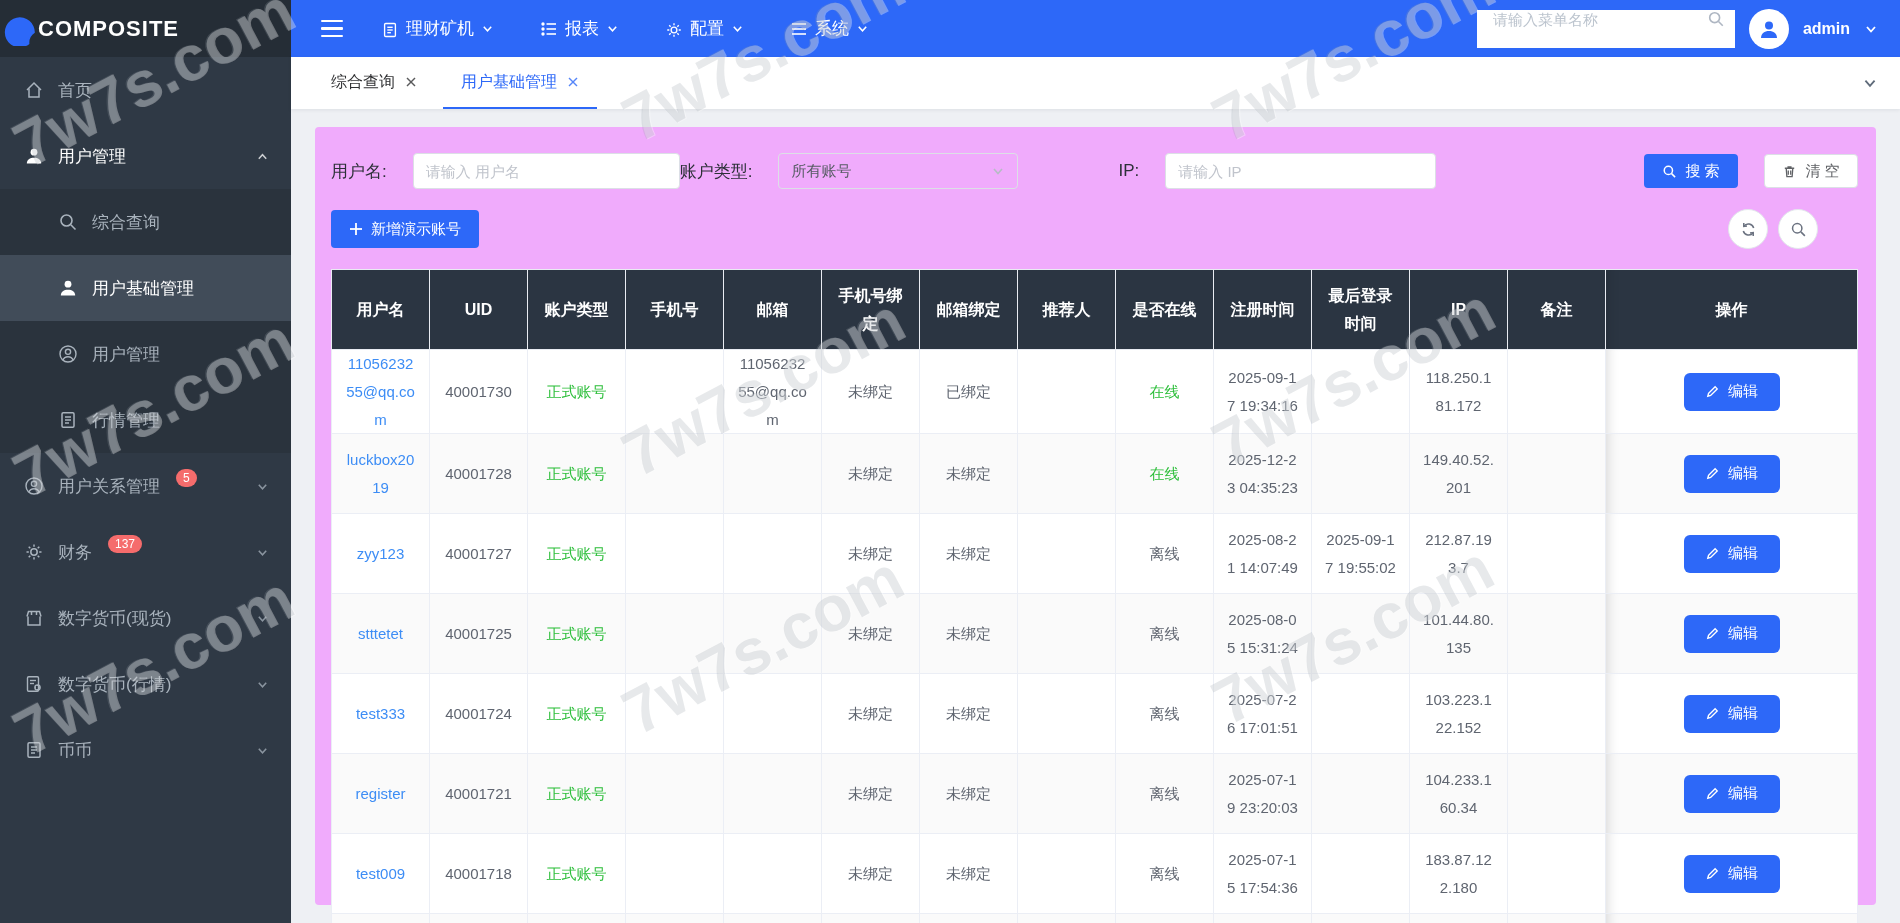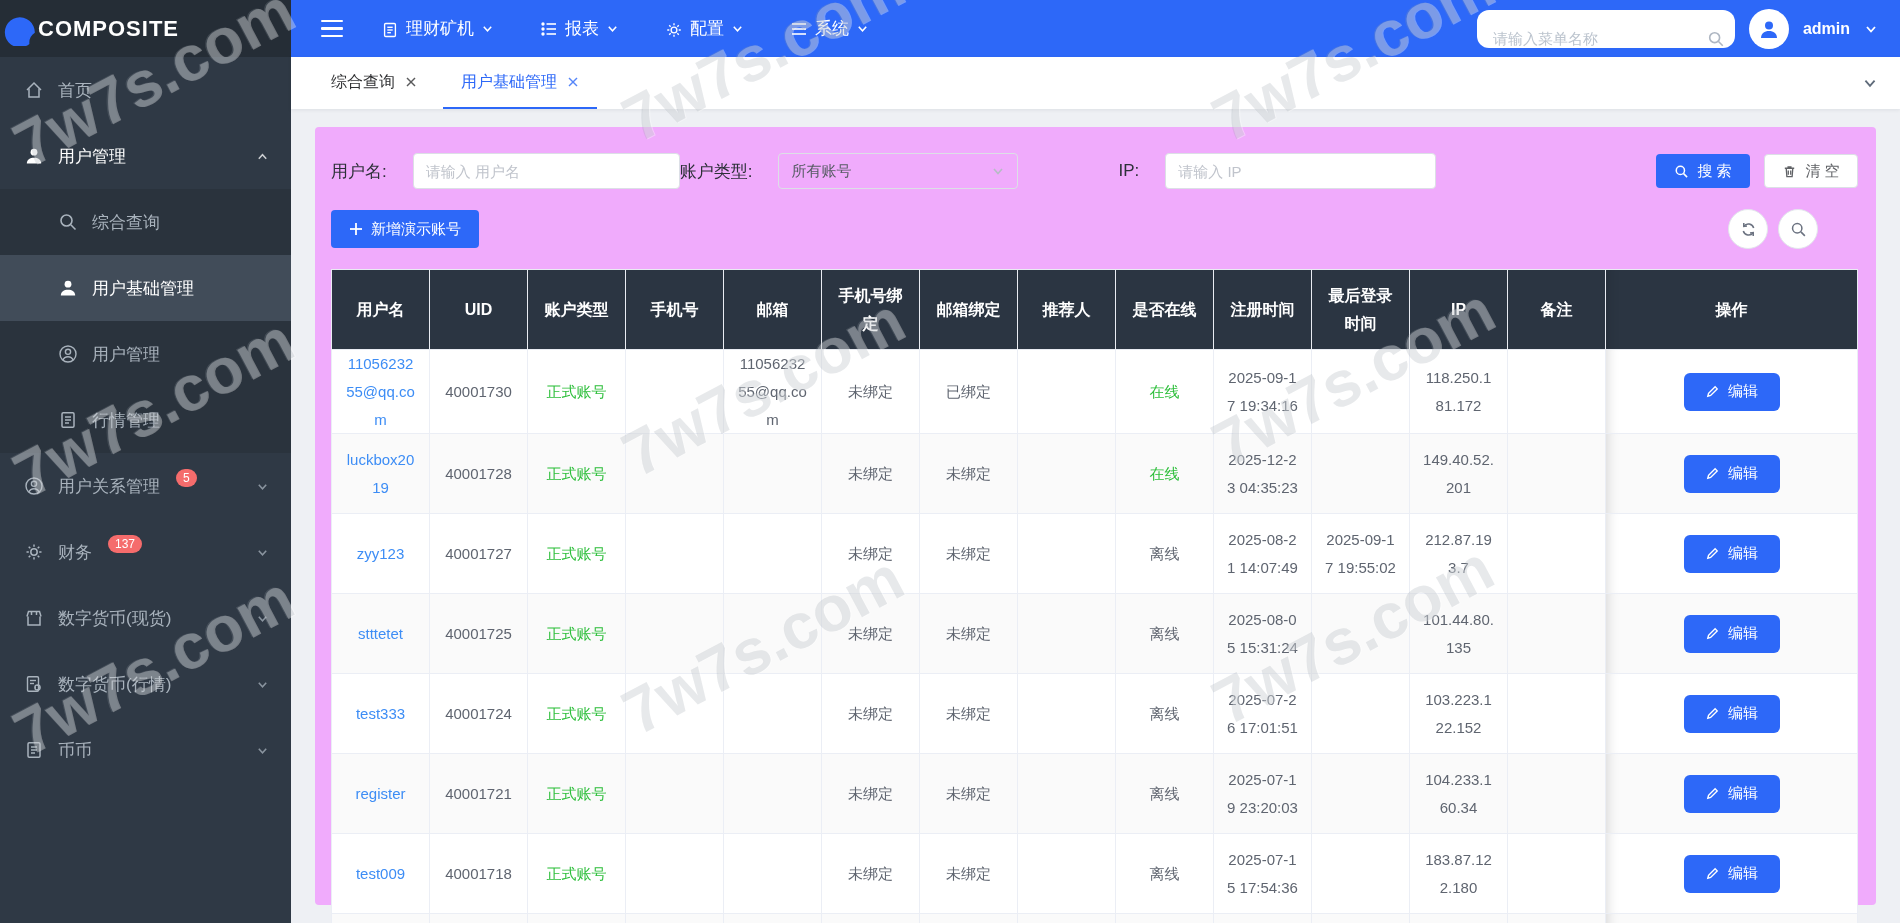--- a/index.html
+++ b/index.html
@@ -22,21 +22,21 @@
 
   
   .main{flex:1;display:flex;flex-direction:column;min-width:0;}
   .navbar{height:57px;background:#2d68f8;display:flex;align-items:center;color:#fff;padding:0 22px 0 30px;gap:8px;}
   .hamburger{display:inline-flex;flex-direction:column;gap:5px;cursor:pointer;margin-right:30px;}
   .hamburger span{display:block;width:22px;height:2.5px;background:#fff;border-radius:1px;}
   .top-menus{display:flex;align-items:flex-end;gap:46px;}
   .top-menu{display:flex;align-items:center;gap:7px;font-size:17px;cursor:pointer;white-space:nowrap;}
   .top-menu .mi{width:18px;height:18px;display:inline-flex;}
   .nav-right{margin-left:auto;display:flex;align-items:center;gap:14px;}
-  .menu-search{background:#fff;border-radius:12px;height:38px;width:234px;display:flex;align-items:flex-end;padding:0 10px 0 14px;}
+  .menu-search{background:#fff;border-radius:0;height:38px;width:234px;display:flex;align-items:flex-start;padding:0 10px 0 14px;}
   .menu-search input{border:none;outline:none;flex:1;font-size:15px;color:#333;background:transparent;font-family:inherit;}
   .menu-search input::placeholder{color:#bcc4ce;}
   .avatar{width:40px;height:40px;border-radius:50%;background:#fff;display:flex;align-items:center;justify-content:center;}
   .admin-name{font-size:16px;font-weight:bold;}
 
   
   .tabbar{height:52px;background:#fff;display:flex;align-items:stretch;box-shadow:0 1px 4px rgba(0,21,41,.08);position:relative;z-index:2;}
   .tabs{display:flex;align-items:stretch;padding-left:22px;gap:8px;}
   .tab{display:flex;align-items:center;gap:10px;padding:0 18px;font-size:16px;color:#303133;cursor:pointer;border-bottom:2px solid transparent;}
   .tab.active{color:#2d68f8;border-bottom-color:#2d68f8;}
@@ -48,21 +48,21 @@
   .card{background:#f0abfc;border-radius:4px;padding:26px 18px 0 16px;height:100%;box-sizing:border-box;}
 
   .filters{display:flex;align-items:center;}
   .f-label{font-size:17px;color:#2c3038;margin-right:12px;white-space:nowrap;}
   .f-input{height:36px;border:1px solid #dcdfe6;border-radius:4px;padding:0 12px;font-size:15px;color:#606266;outline:none;box-sizing:border-box;font-family:inherit;}
   .f-input::placeholder{color:#c0c4cc;}
   .inp-username{width:267px;margin-left:14px;}
   .f-select{width:240px;height:36px;border:1px solid #dcdfe6;border-radius:4px;display:flex;align-items:center;padding:0 12px;font-size:15px;color:#555b63;justify-content:space-between;cursor:pointer;margin-right:100px;margin-left:14px;box-sizing:border-box;}
   .f-select .caret{color:#b6bcc5;display:inline-flex;}
   .inp-ip{width:271px;margin-left:14px;}
-  .filter-btns{margin-left:auto;display:flex;gap:14px;}
+  .filter-btns{margin-left:auto;display:flex;gap:26px;}
   .btn{display:inline-flex;align-items:center;justify-content:center;gap:8px;border-radius:4px;font-size:15px;cursor:pointer;border:none;font-family:inherit;}
   .btn-primary{background:#2d68f8;color:#fff;}
   .btn-plain{background:#fff;color:#606266;border:1px solid #dcdfe6;}
   .btn-search{width:94px;height:34px;}
   .btn-clear{width:94px;height:34px;}
 
   .toolbar{margin-top:20px;display:flex;align-items:center;}
   .btn-add{height:38px;padding:0 18px;font-size:15px;}
   .tool-icons{margin-left:auto;display:flex;gap:10px;margin-right:40px;}
   .circle-btn{width:38px;height:38px;border-radius:50%;border:1px solid #e3e7ec;background:#fff;display:flex;align-items:center;justify-content:center;color:#6b7280;cursor:pointer;}

